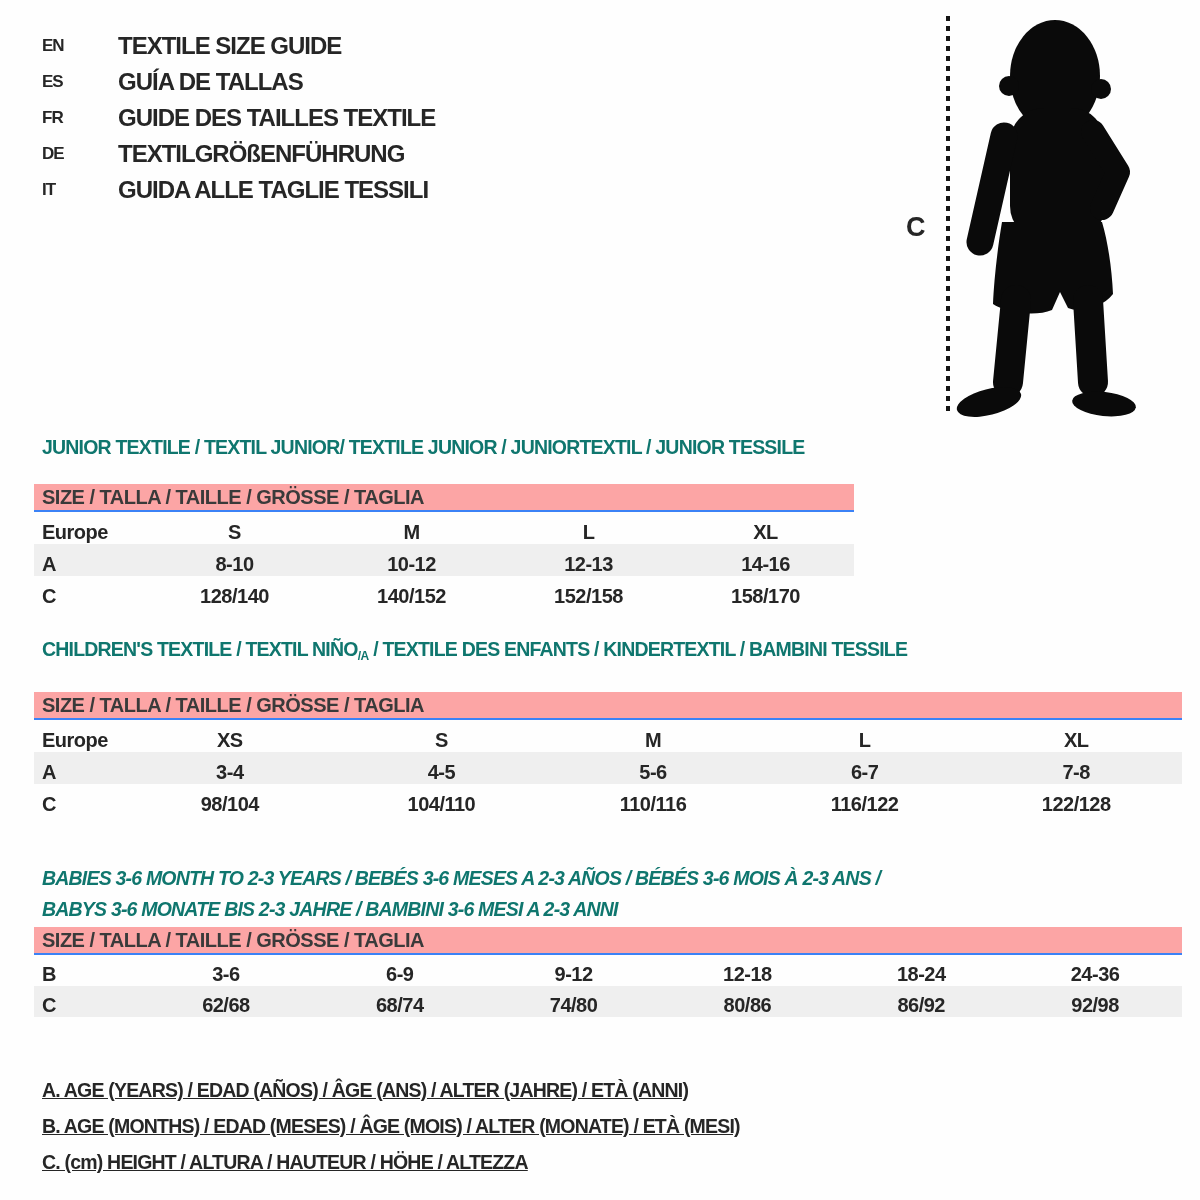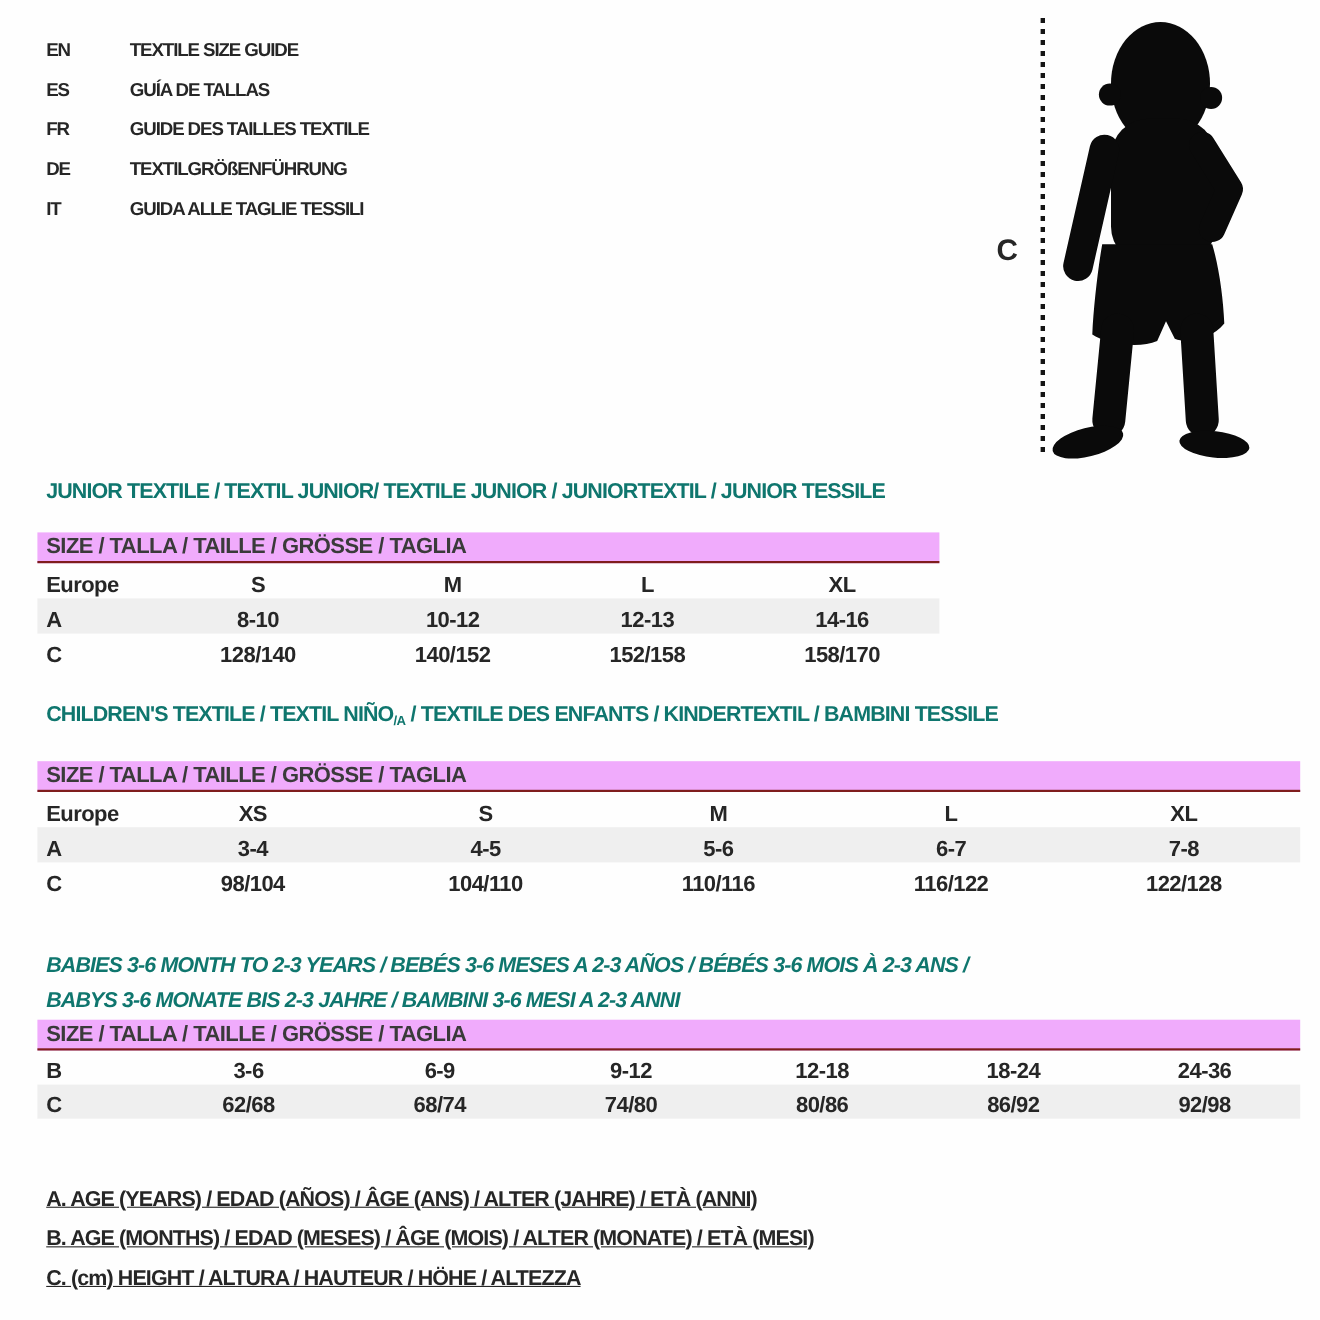--- a/index.html
+++ b/index.html
@@ -5,42 +5,42 @@
   html,body{margin:0;padding:0;background:#fdfdfd;}
   #canvas{
     position:relative;width:1200px;height:1200px;background:#fefefe;overflow:hidden;
     font-family:"Liberation Sans","DejaVu Sans",sans-serif;
     font-weight:700;color:#262626;
   }
   
   .langs{position:absolute;left:42px;top:28px;}
   .lang-row{display:flex;height:36px;align-items:center;}
   .lang-row .code{width:76px;font-size:17px;letter-spacing:-1px;}
-  .lang-row .ltitle{font-size:17px;letter-spacing:-1px;white-space:nowrap;}
+  .lang-row .ltitle{font-size:24px;letter-spacing:-1px;white-space:nowrap;}
   
   .figure{position:absolute;left:0;top:0;width:1200px;height:430px;pointer-events:none;}
   .cmark{position:absolute;left:906px;top:212px;font-size:27px;letter-spacing:-1px;}
   .dotline{
     position:absolute;left:946px;top:16px;width:4px;height:400px;
     background:repeating-linear-gradient(to bottom,#141414 0 5px,transparent 5px 10px);
   }
   .baby-svg{position:absolute;left:952px;top:12px;}
   
   .sec-title{
     position:absolute;left:42px;margin:0;font-size:19.5px;letter-spacing:-0.8px;
     white-space:nowrap;font-weight:700;color:#0f766e;
   }
   .sec-title .subsize{font-size:12px;vertical-align:-4px;letter-spacing:-0.5px;}
   #junior-title{top:436px;}
   #children-title{top:638px;}
   #babies-title{top:863px;line-height:31px;font-style:italic;}
   
   .tbl{position:absolute;left:34px;font-size:20px;letter-spacing:-0.5px;}
   .tbl .bar{
-    height:28px;background:#f0abfc;border-bottom:2px solid #7f1d1d;
+    height:28px;background:#fca5a5;border-bottom:2px solid #3b82f6;
     display:flex;align-items:center;padding-left:8px;
     font-size:20px;color:#3a3a3a;box-sizing:border-box;
   }
   .trow{display:flex;align-items:flex-end;height:32px;}
   .trow.stripe{background:#efefef;}
   .trow .lbl{padding-left:8px;box-sizing:border-box;}
   .trow .val{flex:1;text-align:center;}
   #junior-table{top:484px;width:820px;}
   #junior-table .lbl{width:112px;}
   #children-table{top:692px;width:1148px;}

